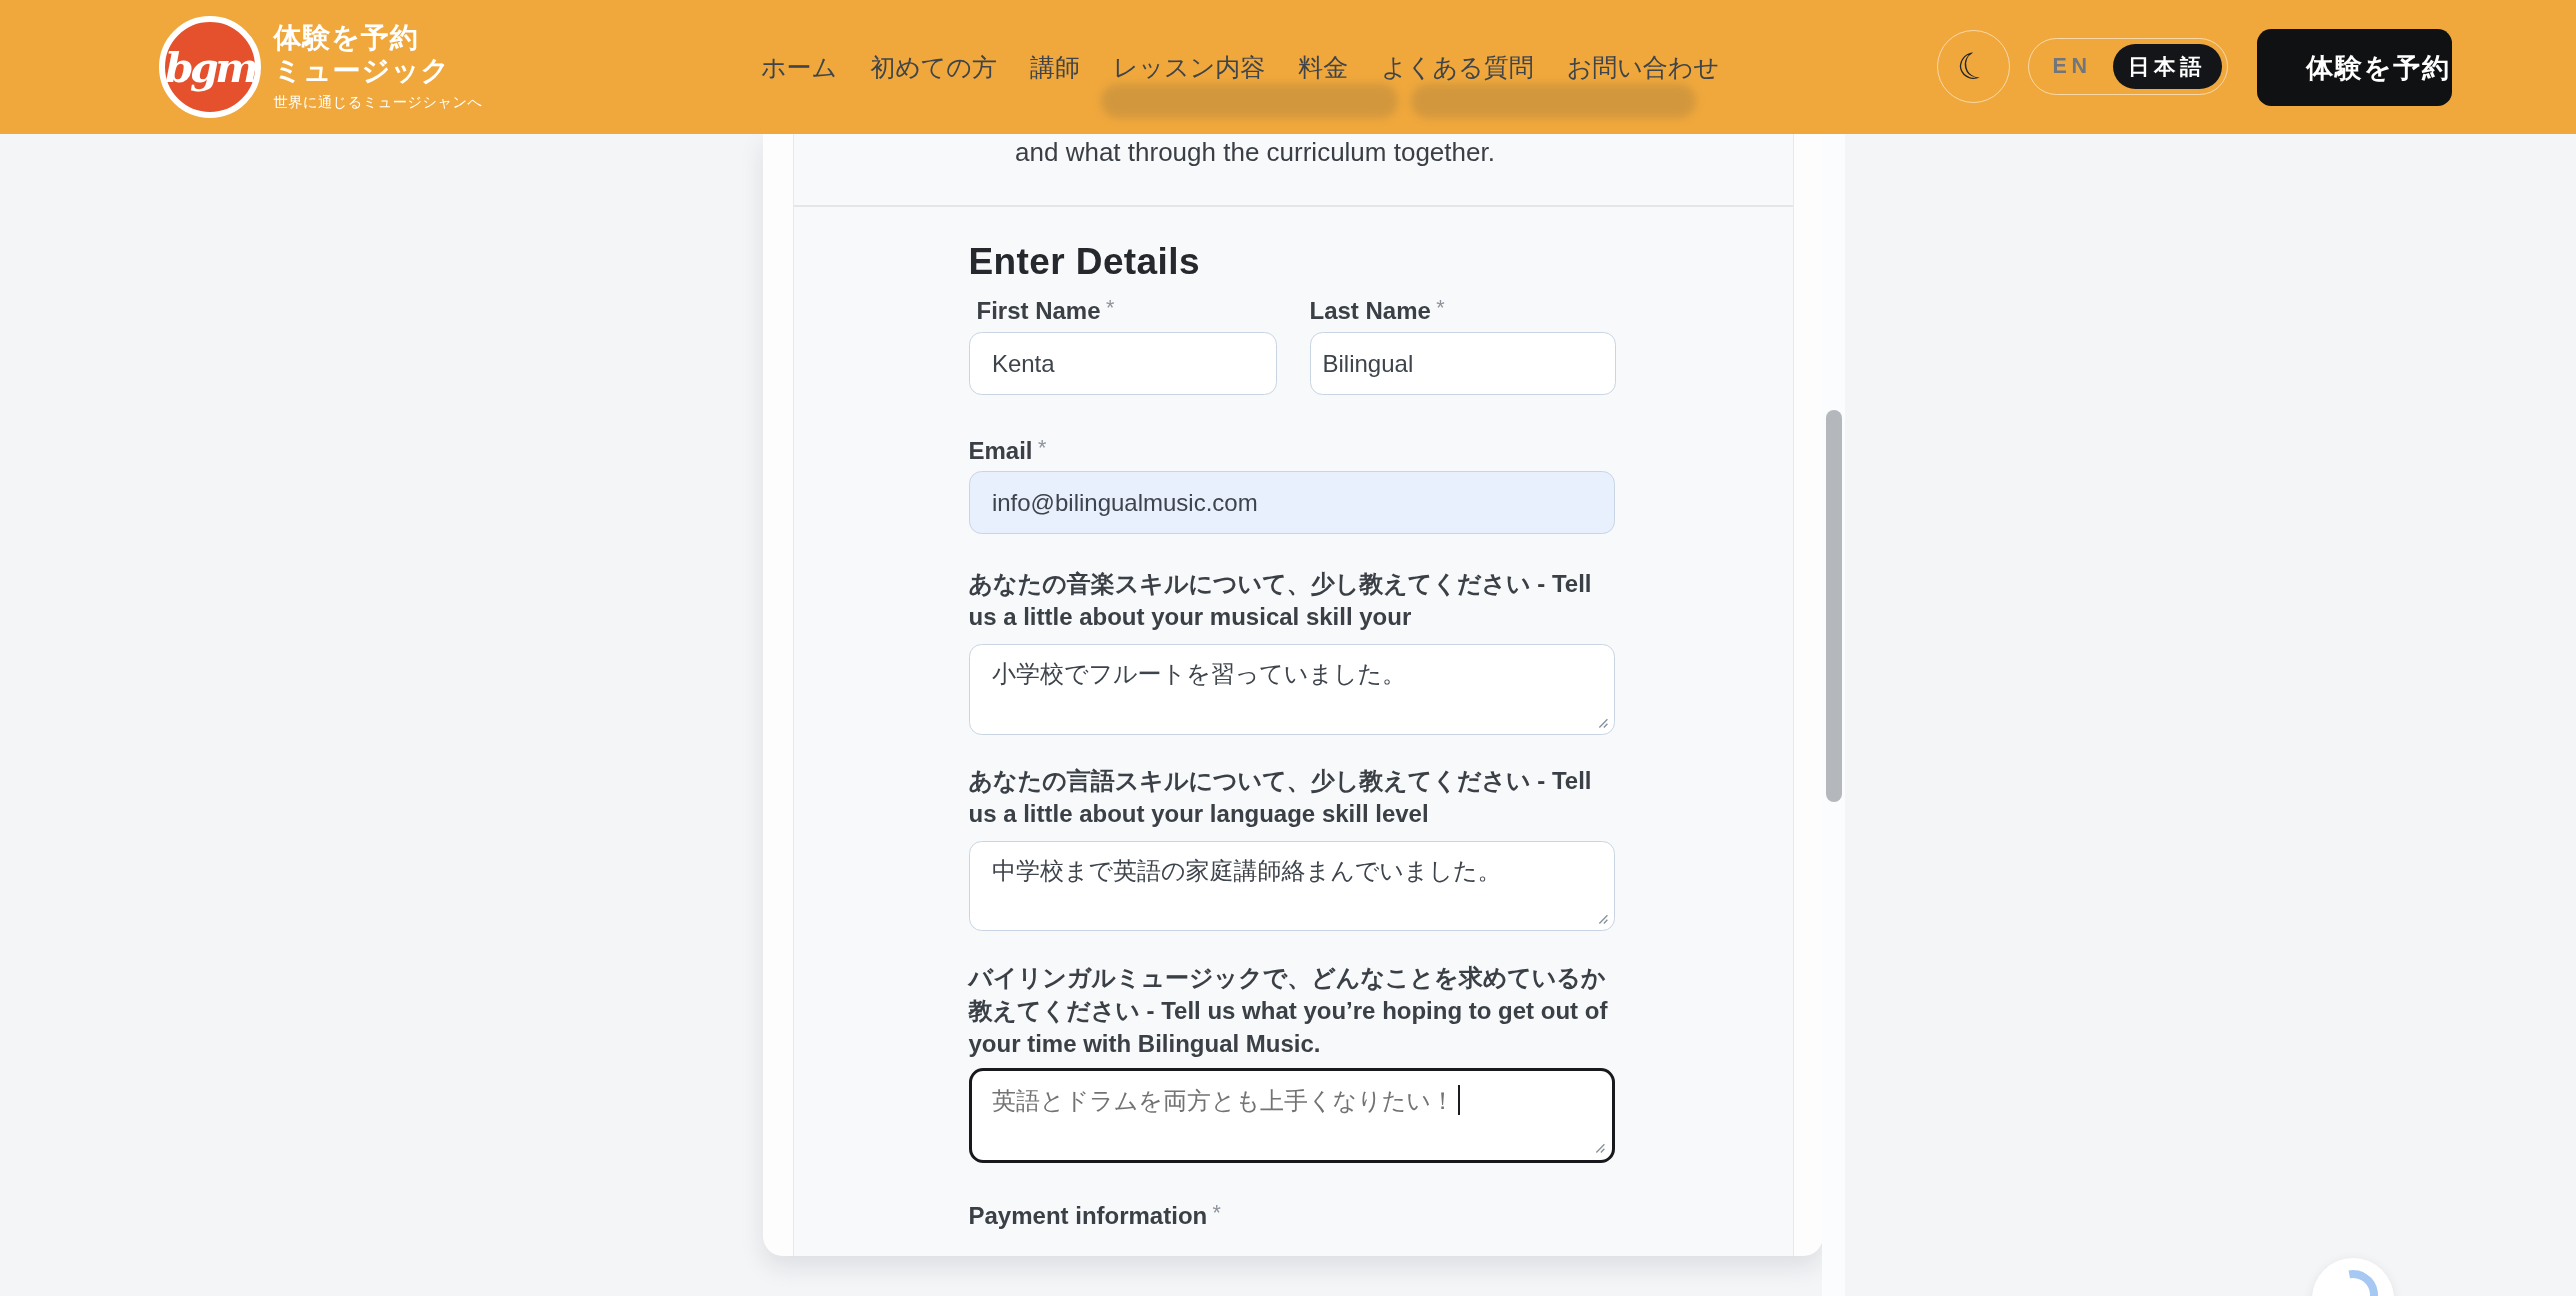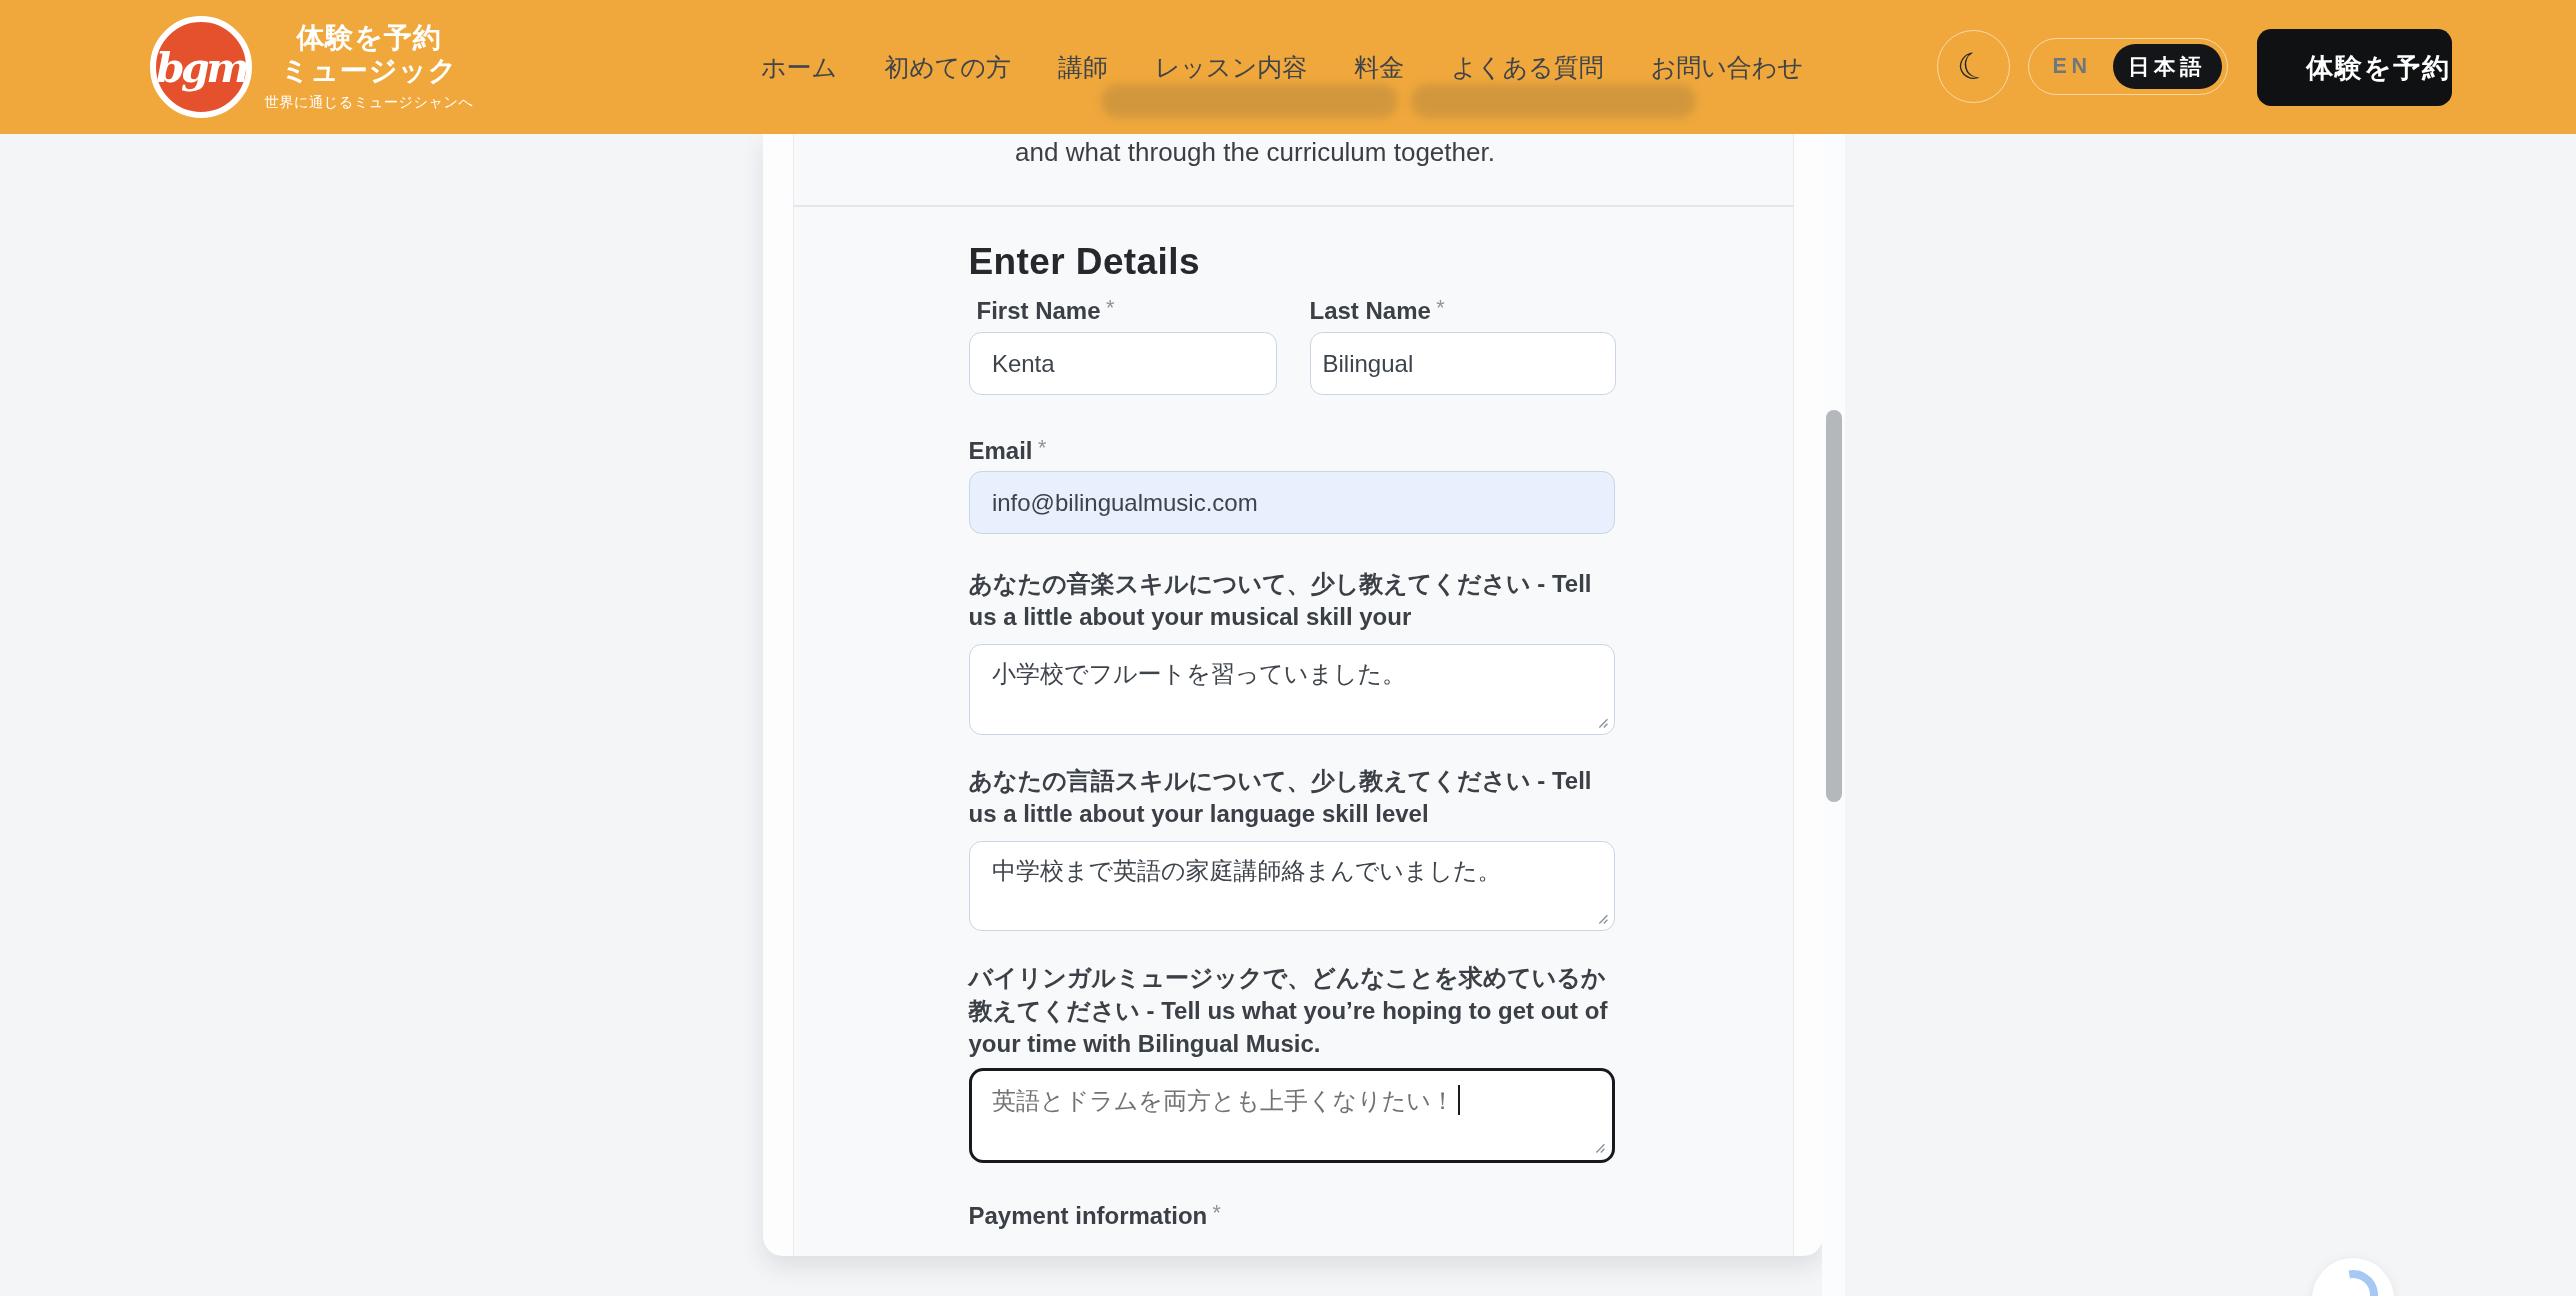--- a/index.html
+++ b/index.html
@@ -6,30 +6,30 @@
   html,body { width:2576px; height:1296px; }
   body { font-family:"Liberation Sans","DejaVu Sans",sans-serif; }
   .canvas { position:relative; width:2576px; height:1296px; background:#F4F5F7; overflow:hidden; }
 
   
   .header { position:absolute; left:0; top:0; width:2576px; height:134px; background:#F0A83C; z-index:20; }
   .header-blob { position:absolute; top:84px; height:34px; background:rgba(58,62,68,0.16); border-radius:17px; filter:blur(4.5px); }
   .blob1 { left:1101px; width:297px; }
   .blob2 { left:1411px; width:285px; }
 
-  .logo { position:absolute; left:150px; top:16px; display:flex; align-items:flex-start; cursor:pointer;text-align:center; }
+  .logo { position:absolute; left:159px; top:16px; display:flex; align-items:flex-start; cursor:pointer; }
   .logo-circle { width:102px; height:102px; border-radius:50%; background:#E5512D; border:6.3px solid #FFFFFF;
                  display:flex; align-items:center; justify-content:center; }
   .logo-monogram { font-family:"DejaVu Serif","Liberation Serif",serif; font-style:italic; font-weight:700;
                    font-size:41px; color:#FFFFFF; letter-spacing:-3.6px; margin-top:1.8px; }
   .logo-text { margin-left:12.5px; margin-top:5.4px; color:#FFFFFF; }
   .logo-title { font-size:28px; font-weight:700; line-height:33px; letter-spacing:0.9px; }
   .logo-tagline { font-size:14.3px; font-weight:500; margin-top:5.4px; letter-spacing:0.4px; }
 
-  .nav { position:absolute; left:761px; top:0; height:134px; display:flex; align-items:center; gap:47px; }
+  .nav { position:absolute; left:761px; top:0; height:134px; display:flex; align-items:center; gap:33px; }
   .nav-item { font-size:25px; font-weight:500; color:#3F444A; cursor:pointer; white-space:nowrap; }
 
   .theme-toggle { position:absolute; left:1937px; top:30px; width:73px; height:73px; border-radius:50%;
                   border:1.8px solid rgba(255,255,255,0.55); display:flex; align-items:center; justify-content:center; cursor:pointer; }
   .moon-glyph { font-size:36px; color:#21262B; transform:rotate(-14deg); line-height:1; }
 
   .lang-pill { position:absolute; left:2028px; top:38px; width:200px; height:57px; border-radius:29px;
                border:1.8px solid rgba(255,255,255,0.55); display:flex; align-items:center; }
   .lang-en { width:86px; text-align:center; font-size:21.5px; font-weight:700; letter-spacing:4.5px;
              color:#71767D; cursor:pointer; }

